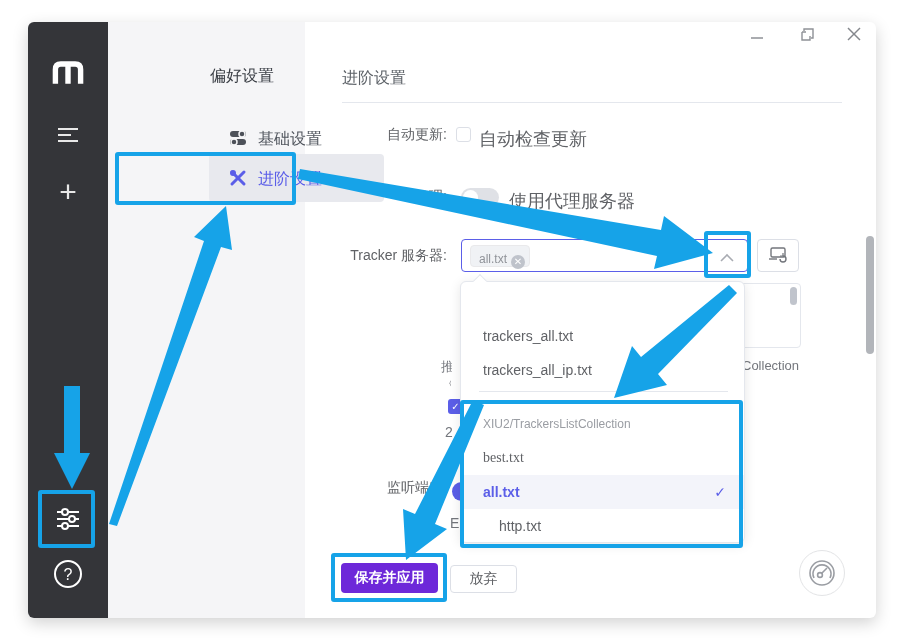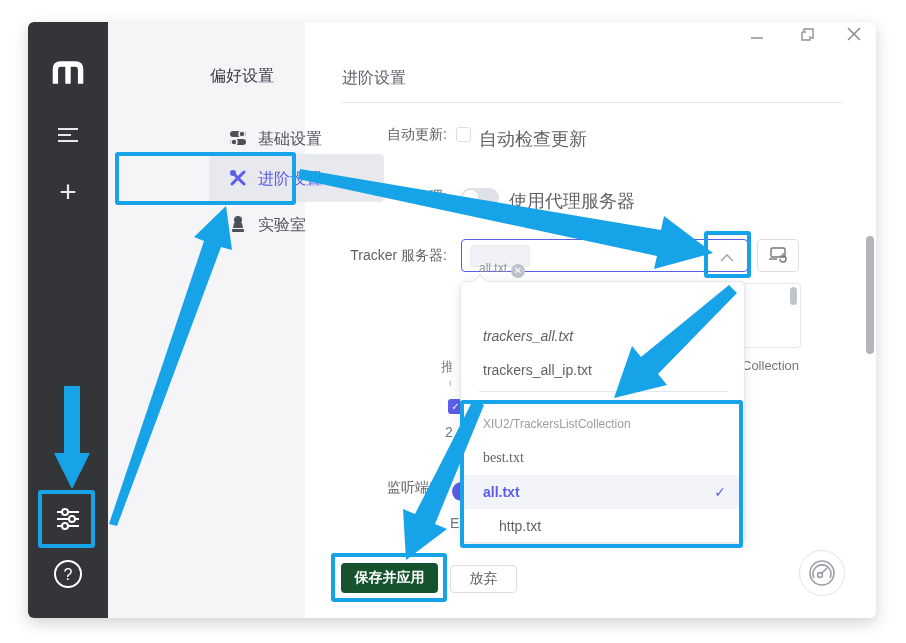--- a/index.html
+++ b/index.html
@@ -36,21 +36,21 @@
 
   #cb-update { position:absolute; left:428px; top:105px; width:15px; height:15px;
                border:1px solid #dcdfe6; border-radius:3px; background:#fff; }
   #toggle-proxy { position:absolute; left:433px; top:166px; width:38px; height:19px;
                   border-radius:10px; background:#dfe1e6; }
   #toggle-proxy .knob { position:absolute; left:2px; top:2px; width:15px; height:15px;
                         border-radius:50%; background:#fff; }
 
   #tracker-input { position:absolute; left:433px; top:217px; width:287px; height:33px;
                    border:1px solid #5b5ee8; border-radius:4px; background:#fff; }
-  #tracker-tag { position:absolute; left:8px; top:5px; height:22px; padding:12px 4px 0 8px;
+  #tracker-tag { position:absolute; left:8px; top:5px; height:22px; padding:3px 4px 0 8px;
                  background:#f0f2f5; border:1px solid #e9e9eb; border-radius:4px;
                  font-size:12px; color:#909399; line-height:20px; }
   #tag-close { display:inline-block; width:14px; height:14px; margin-left:4px; vertical-align:-2px;
                border-radius:50%; background:#bfc3cb; color:#fff; font-size:10px;
                line-height:14px; text-align:center; cursor:pointer; }
   #input-chevron { position:absolute; right:12px; top:10px; cursor:pointer; }
 
   #sync-btn { position:absolute; left:729px; top:217px; width:42px; height:33px;
               border:1px solid #dcdfe6; border-radius:4px; background:#fff; cursor:pointer; }
 
@@ -74,21 +74,21 @@
               border-left:1px solid #e4e7ed; border-top:1px solid #e4e7ed; transform:rotate(45deg); }
   .dd-item { position:absolute; left:0; width:100%; height:34px; line-height:34px;
              padding-left:22px; font-size:14px; color:#606266; cursor:pointer; }
   #dd-divider { position:absolute; left:18px; top:109px; width:249px; height:1px; background:#e4e7ed; }
   #dd-group { position:absolute; left:22px; top:135px; font-size:12px; color:#9a9da3; }
   .dd-item.sel { background:#f3f4fa; color:#5b5ee8; font-weight:bold; }
   .dd-check { position:absolute; right:18px; top:0; color:#5b5ee8; font-weight:bold; font-size:14px; }
 
   
   #save-btn { position:absolute; left:313px; top:541px; width:97px; height:30px;
-              background:#14532d; border:none; border-radius:4px; color:#fff;
+              background:#6d28d9; border:none; border-radius:4px; color:#fff;
               font-size:14px; font-weight:bold; cursor:pointer; }
   #discard-btn { position:absolute; left:422px; top:543px; width:67px; height:28px;
                  background:#fff; border:1px solid #dcdfe6; border-radius:4px;
                  color:#606266; font-size:14px; cursor:pointer;text-align:center; }
   #gauge-btn { position:absolute; left:771px; top:528px; width:46px; height:46px;
                border:1px solid #e3e4e6; border-radius:50%; background:#fff; cursor:pointer; }
   #main-scrollbar { position:absolute; left:838px; top:214px; width:8px; height:118px;
                     border-radius:4px; background:#b2b5ba; }
 
   
@@ -156,32 +156,20 @@
             <g stroke="#5b5ee8" stroke-width="3" stroke-linecap="round">
               <line x1="3" y1="3" x2="15" y2="15"></line>
               <line x1="15" y1="3" x2="3" y2="15"></line>
             </g>
             <circle cx="4" cy="4" r="3" fill="#5b5ee8"></circle>
           </svg>
       </span>
       <span class="mi-lab" style="top:15px;">进阶设置</span>
     </div>
 
-    <div class="menu-item" style="top:184px;">
-      <span class="mi-ico">
-        <svg width="18" height="18" viewBox="0 0 18 18">
-            <g fill="#4d5159">
-              <circle cx="9" cy="5" r="4"></circle>
-              <path d="M5 8 L13 8 L14 13 L4 13 Z"></path>
-              <rect x="3" y="14" width="12" height="3" rx="1"></rect>
-            </g>
-          </svg>
-      </span>
-      <span class="mi-lab">实验室</span>
-    </div>
   </div>
 
   <div id="main"></div>
 
   <div class="winctl" style="left:720px; top:7px;">
     <svg width="14" height="16" viewBox="0 0 14 16">
         <line x1="1" y1="9" x2="13" y2="9" stroke="#8e9196" stroke-width="1.5"></line>
       </svg>
   </div>
   <div class="winctl" style="left:770px; top:5px;">
@@ -241,21 +229,21 @@
   <div class="frag" style="left:414px; top:353px; width:9px;">《</div>
   <div class="frag" style="left:714px; top:336px;">Collection</div>
   <div id="frag-check">✓</div>
   <div class="frag" style="left:417px; top:402px; font-size:14px;">2</div>
   <div class="form-label" style="top:457px;">监听端口:</div>
   <div id="frag-toggle"></div>
   <div class="frag" style="left:422px; top:493px; font-size:14px;">E</div>
 
   <div id="dropdown">
     <div id="dd-caret"></div>
-    <div class="dd-item" style="top:37px;font-style:italic;">trackers_all.txt</div>
+    <div class="dd-item" style="top:37px;">trackers_all.txt</div>
     <div class="dd-item" style="top:71px;">trackers_all_ip.txt</div>
     <div id="dd-divider"></div>
     <div id="dd-group">XIU2/TrackersListCollection</div>
     <div class="dd-item" style="top:159px;font-family:Liberation Serif, serif;">best.txt</div>
     <div class="dd-item sel" style="top:193px;">
       <span>all.txt</span>
       <span class="dd-check">✓</span>
     </div>
     <div class="dd-item" style="top:227px;margin-left:16px;">http.txt</div>
   </div>

